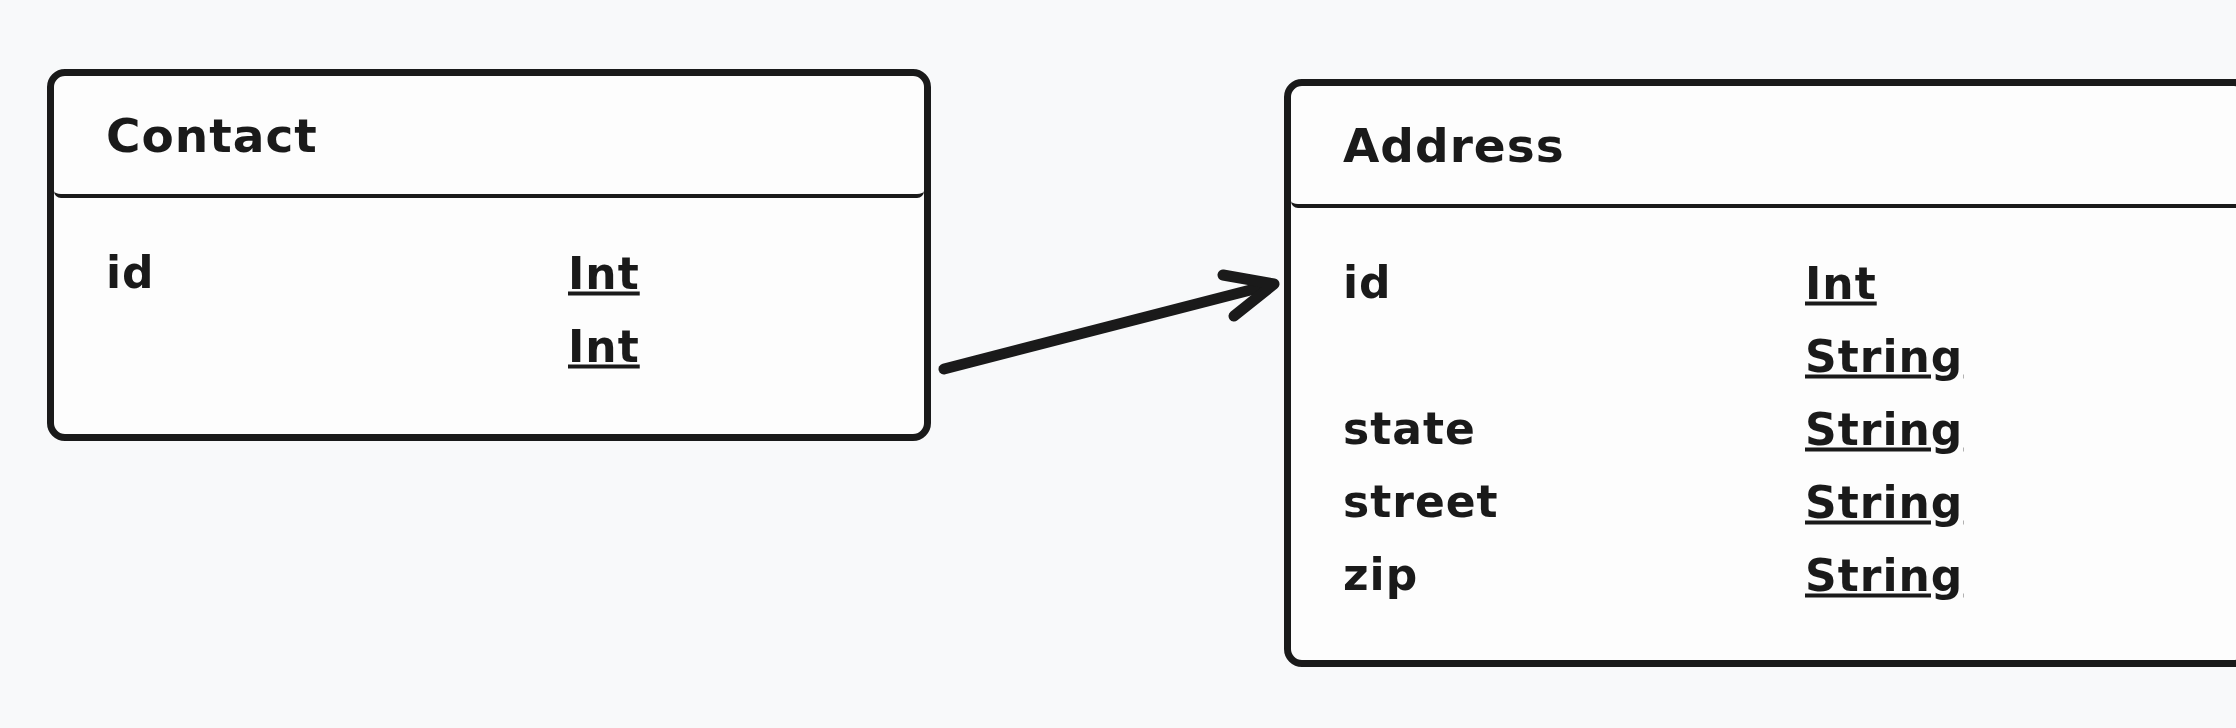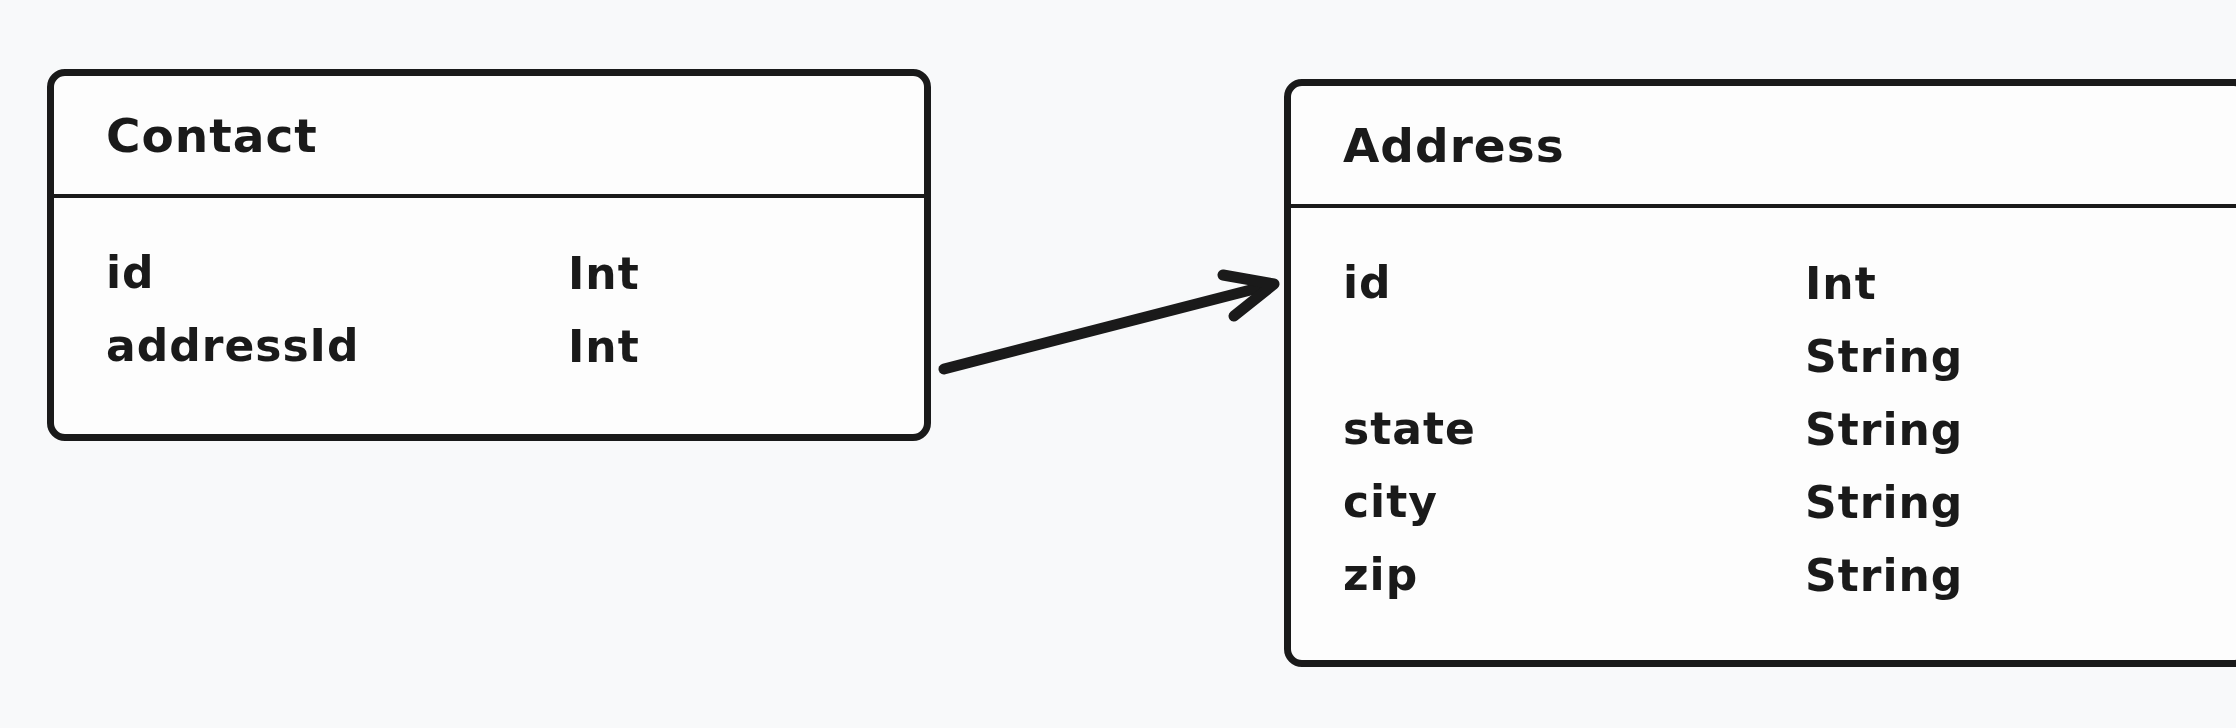--- a/index.html
+++ b/index.html
@@ -26,38 +26,40 @@
   .entity-header {
     box-sizing: border-box;
     height: 122px;
     border-bottom: 4px solid #1a1a1a;
     display: flex;
     align-items: center;
     padding-left: 52px;
     font-size: 47px;
     font-weight: 600;
     letter-spacing: 1px;
+    border-radius: 7px;
   }
   .entity-body {
     padding: 38px 0 0 52px;
   }
   .field-row {
     position: relative;
     height: 73px;
     display: flex;
     align-items: center;
     font-size: 44px;
     font-weight: 600;
     letter-spacing: 1px;
   }
   .field-type {
     position: absolute;
     left: 462px;
     top: 50%;
     transform: translateY(-50%);
+    text-decoration: underline;
   }
   #entity-contact { left: 47px; top: 69px; width: 884px; height: 372px; }
   #entity-address { left: 1284px; top: 79px; width: 968px; height: 588px; }
   #arrow-layer {
     position: absolute;
     left: 0;
     top: 0;
     width: 2236px;
     height: 728px;
   }
@@ -70,21 +72,20 @@
   <div class="entity" id="entity-contact">
     <div class="entity-header">
       <span>Contact</span>
     </div>
     <div class="entity-body">
       <div class="field-row">
         <span class="field-name">id</span>
         <span class="field-type">Int</span>
       </div>
       <div class="field-row">
-        <span class="field-name">addressId</span>
         <span class="field-type">Int</span>
       </div>
     </div>
   </div>
 
   <div class="entity" id="entity-address">
     <div class="entity-header">
       <span>Address</span>
     </div>
     <div class="entity-body">
@@ -93,21 +94,21 @@
         <span class="field-type">Int</span>
       </div>
       <div class="field-row">
         <span class="field-type">String</span>
       </div>
       <div class="field-row">
         <span class="field-name">state</span>
         <span class="field-type">String</span>
       </div>
       <div class="field-row">
-        <span class="field-name">city</span>
+        <span class="field-name">street</span>
         <span class="field-type">String</span>
       </div>
       <div class="field-row">
         <span class="field-name">zip</span>
         <span class="field-type">String</span>
       </div>
     </div>
   </div>
 
   <svg id="arrow-layer" viewBox="0 0 2236 728">

